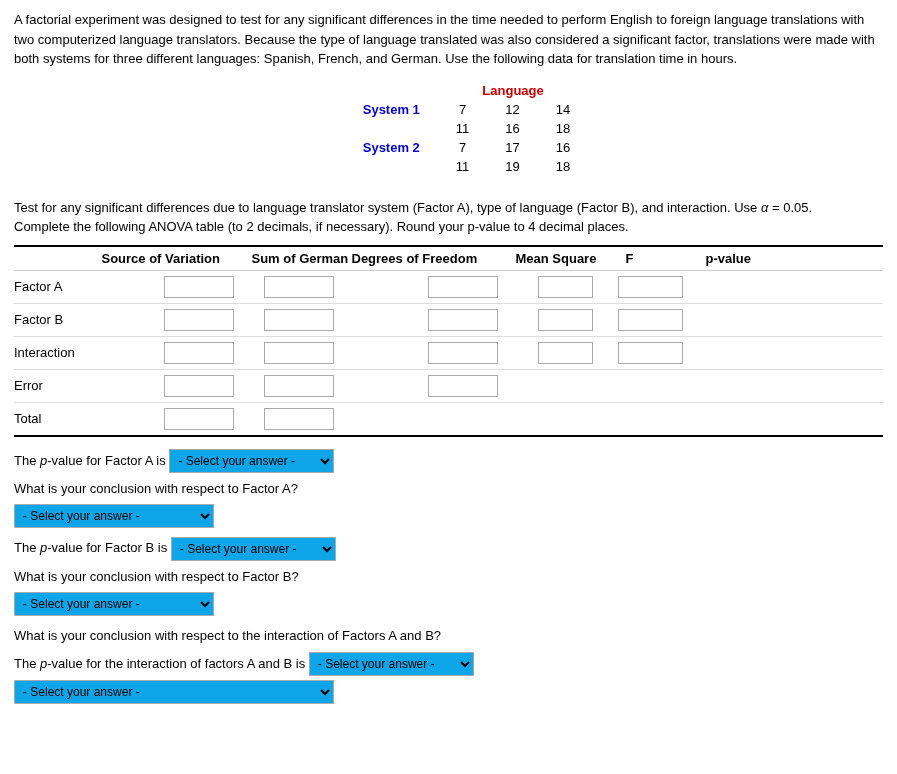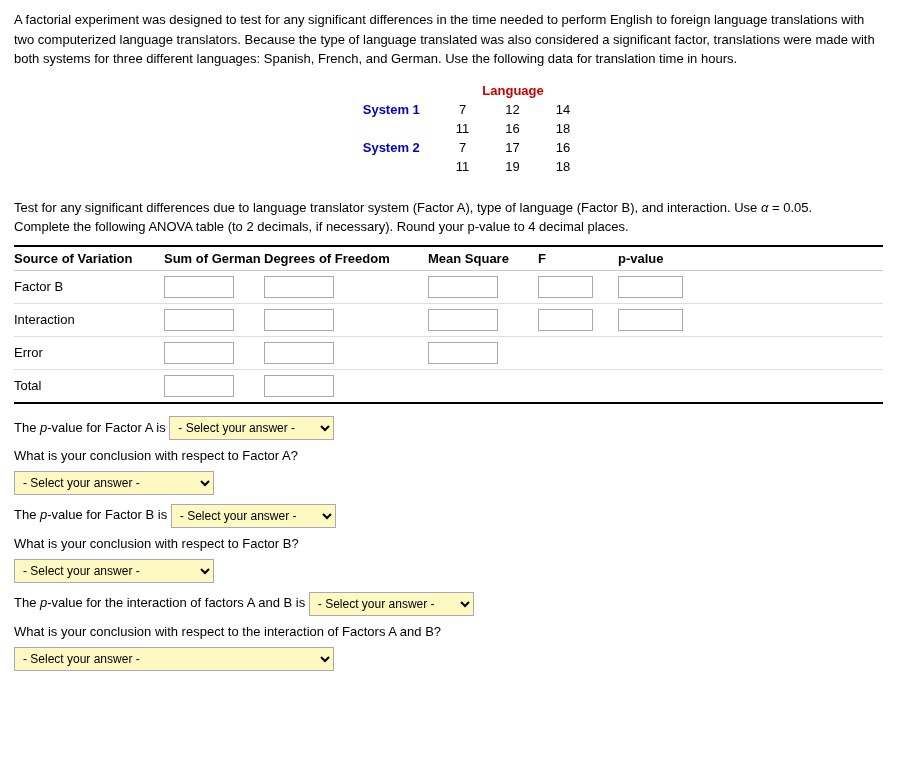--- a/index.html
+++ b/index.html
@@ -48,20 +48,21 @@
       margin-bottom: 12px;
     }
     .anova-header-row {
       display: flex;
       align-items: center;
       border-top: 2px solid #000;
       border-bottom: 1px solid #ccc;
       padding: 4px 0;
       font-weight: bold;
       gap: 0;
+      justify-content: center;
     }
     .anova-row {
       display: flex;
       align-items: center;
       border-bottom: 1px solid #ddd;
       padding: 5px 0;
     }
     .col-source { width: 150px; }
     .col-ss { width: 100px; }
     .col-df { width: 152px; }
@@ -84,21 +85,21 @@
       line-height: 1.8;
     }
     .question-block p {
       margin-bottom: 4px;
     }
     select {
       border: 1px solid #aaa;
       font-size: 12px;
       padding: 2px 4px;
       height: 24px;
-      background: #fef9c3;
+      background: #0ea5e9;
     }
     .select-inline {
       display: inline-block;
       vertical-align: middle;
     }
     .select-block {
       display: block;
       margin-top: 3px;
       width: 200px;
     }
@@ -161,20 +162,38 @@
 <div class="anova-section">
   <div class="anova-header-row">
     <div class="col-source">Source of Variation</div>
     <div class="col-ss">Sum of German</div>
     <div class="col-df">Degrees of Freedom</div>
     <div class="col-ms">Mean Square</div>
     <div class="col-f">F</div>
     <div class="col-pval">p-value</div>
   </div>
 
+  <div class="anova-row">
+    <div class="col-source">Factor A</div>
+    <div class="col-ss">
+      <input type="text" style="">
+    </div>
+    <div class="col-df">
+      <input type="text" style="">
+    </div>
+    <div class="col-ms">
+      <input type="text" style="">
+    </div>
+    <div class="col-f input-group">
+      <input type="text" style="width: 55px;">
+    </div>
+    <div class="col-pval input-group">
+      <input type="text" style="width: 65px;">
+    </div>
+  </div>
 
   <div class="anova-row">
     <div class="col-source">Factor B</div>
     <div class="col-ss">
       <input type="text" style="">
     </div>
     <div class="col-df">
       <input type="text" style="">
     </div>
     <div class="col-ms">
@@ -268,29 +287,29 @@
   </p>
   <p>What is your conclusion with respect to Factor B?</p>
   <select class="select-block">
     <option>- Select your answer -</option>
     <option>Factor B is significant</option>
     <option>Factor B is not significant</option>
   </select>
 </div>
 
 <div class="question-block">
+  <p>What is your conclusion with respect to the interaction of Factors A and B?</p>
   <p>
     <span>The <em>p</em>-value for the interaction of factors A and B is </span>
     <span class="select-inline">
       <select>
         <option>- Select your answer -</option>
         <option>less than or equal to 0.05</option>
         <option>greater than 0.05</option>
       </select>
     </span>
   </p>
-  <p>What is your conclusion with respect to the interaction of Factors A and B?</p>
   <select class="select-block" style="width:320px;">
     <option>- Select your answer -</option>
     <option>Interaction is significant</option>
     <option>Interaction is not significant</option>
   </select>
 </div>
 
 </body></html>

